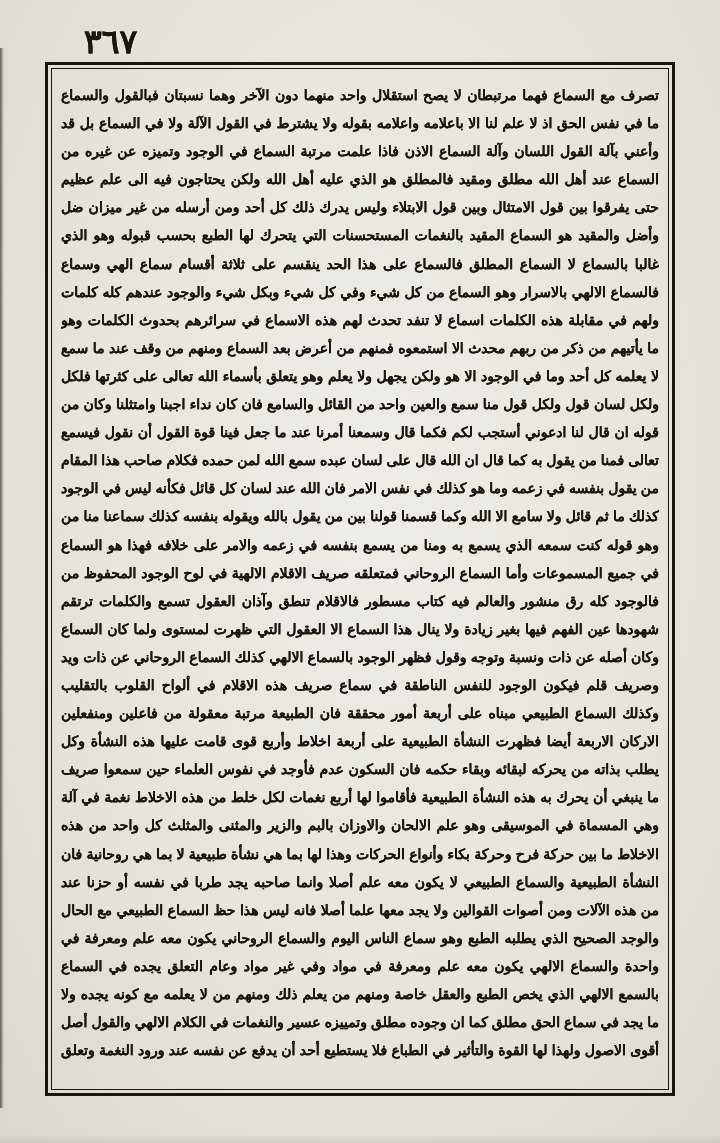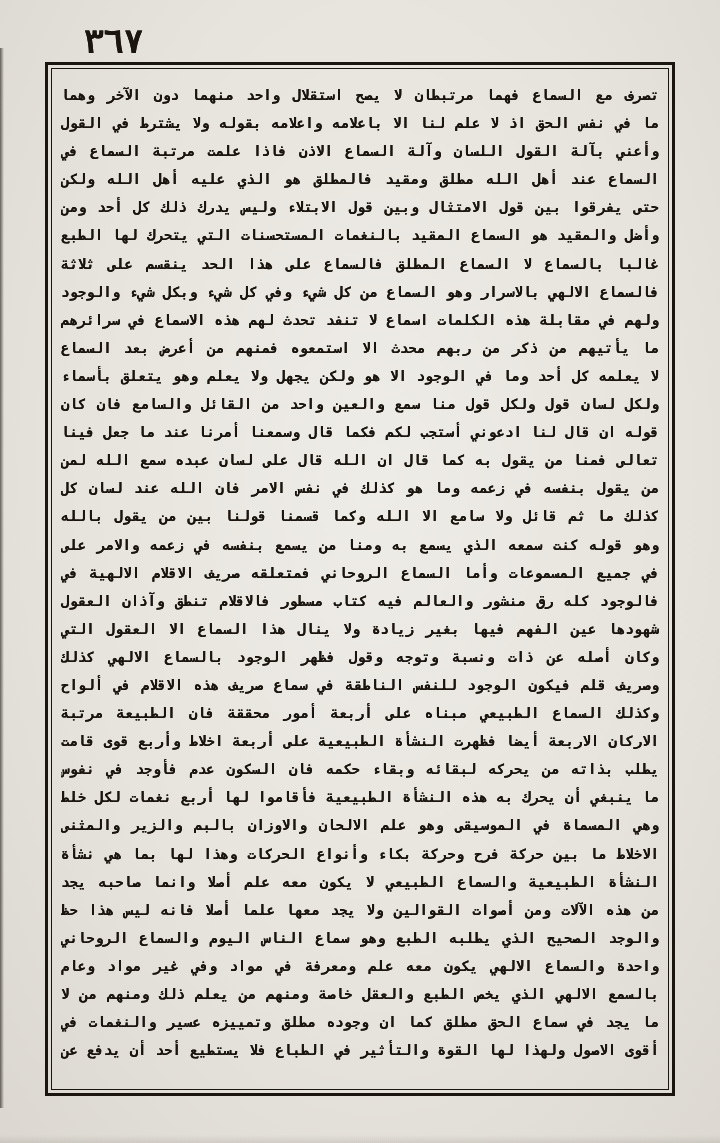--- a/index.html
+++ b/index.html
@@ -2,21 +2,21 @@
 <html style="--paper: #e7e4dd; --ink: #1a150f;"><head>
 <meta charset="utf-8">
 <style>
   :root { --paper:#e7e4dd; --ink:#1a150f; }
   html,body { margin:0; padding:0; background:#cfccc5; }
   .paper {
     position:relative; width:720px; height:1143px; overflow:hidden;
     background:
       radial-gradient(ellipse at 52% 42%, rgba(255,255,255,.30) 0%, rgba(255,255,255,0) 55%, rgba(60,50,40,.07) 100%),
       var(--paper);
-    font-family:Liberation Mono, monospace;
+    font-family:Liberation Serif, serif;
     color:var(--ink);
   }
   .scan-edge-left {
     position:absolute; left:0; top:48px; width:4px; height:1060px;
     background:linear-gradient(to right, rgba(30,25,20,.65), rgba(30,25,20,0));
   }
   .scan-edge-bottom {
     position:absolute; left:0; bottom:0; width:100%; height:8px;
     background:linear-gradient(to top, rgba(60,50,40,.10), rgba(60,50,40,0));
   }

